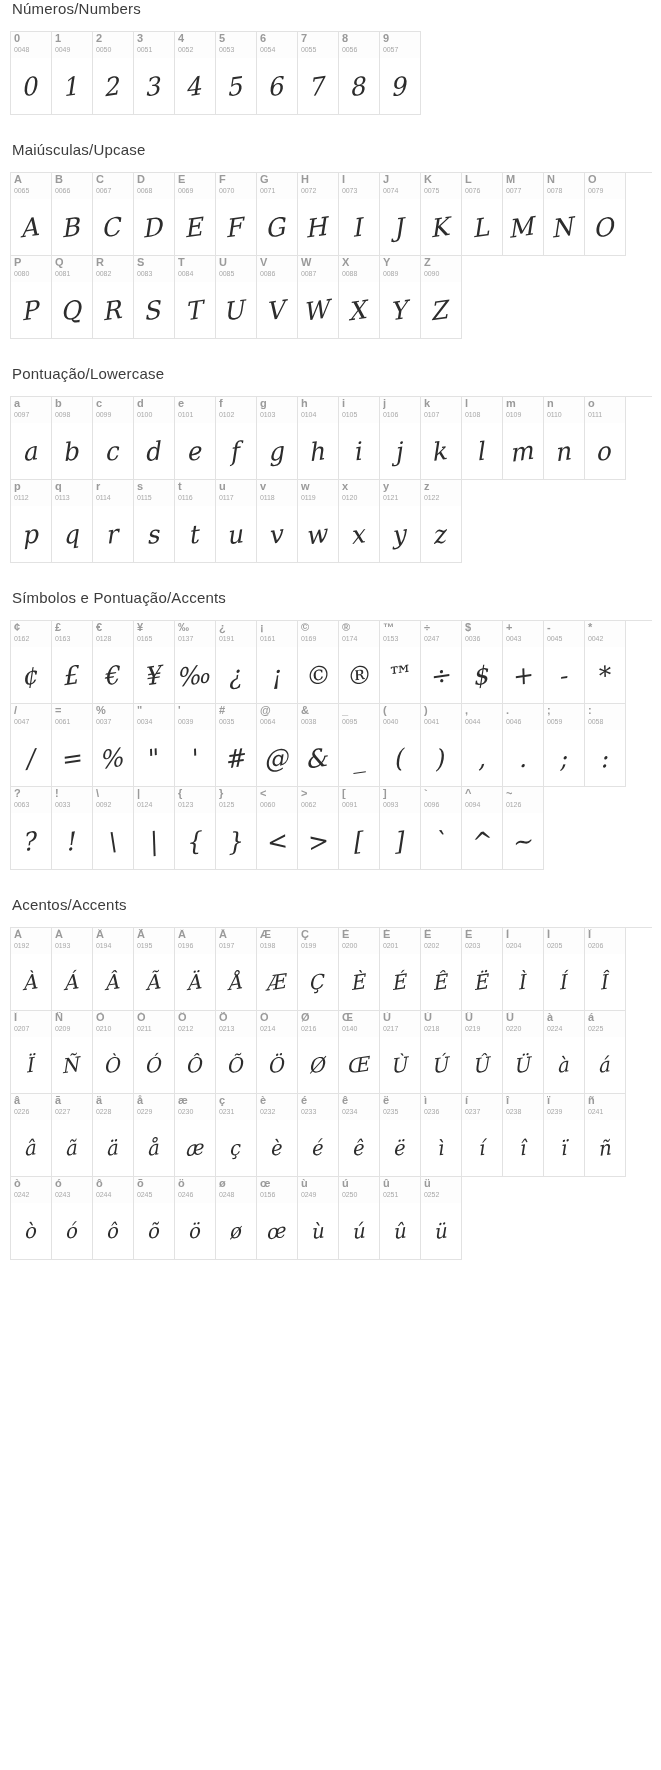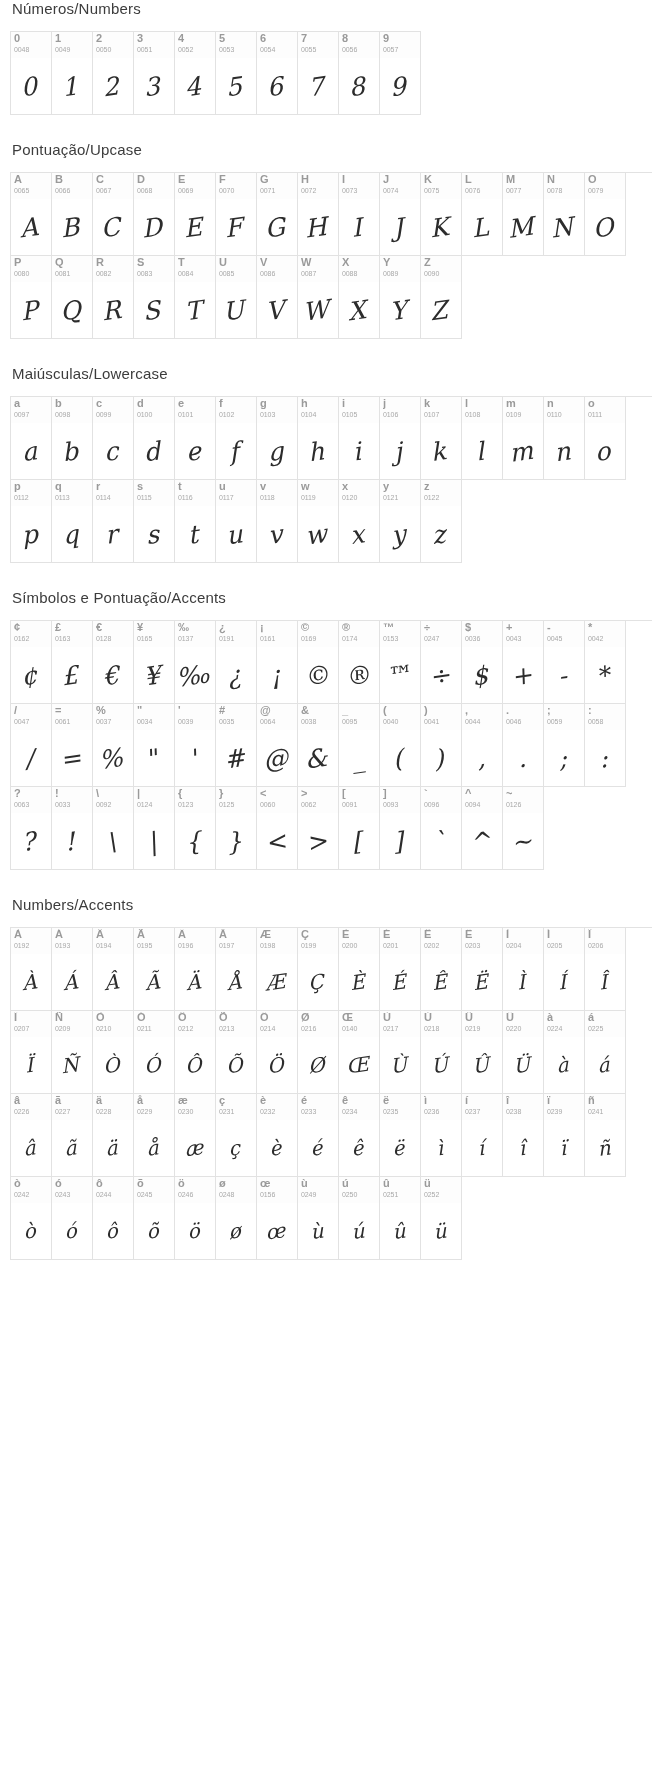--- a/index.html
+++ b/index.html
@@ -181,21 +181,21 @@
               <span class="cell-char">9</span>
               <span class="cell-code">0057</span>
             </div>
             <div class="cell-body">
               <span class="script">9</span>
             </div>
           </div>
         </div>
       </div>
       <div class="section">
-        <div class="section-title">Pontuação/Upcase</div>
+        <div class="section-title">Maiúsculas/Upcase</div>
         <div class="glyph-grid">
           <div class="cell">
             <div class="cell-head">
               <span class="cell-char">A</span>
               <span class="cell-code">0065</span>
             </div>
             <div class="cell-body">
               <span class="script">A</span>
             </div>
           </div>
@@ -420,21 +420,21 @@
               <span class="cell-char">Z</span>
               <span class="cell-code">0090</span>
             </div>
             <div class="cell-body">
               <span class="script">Z</span>
             </div>
           </div>
         </div>
       </div>
       <div class="section">
-        <div class="section-title">Maiúsculas/Lowercase</div>
+        <div class="section-title">Pontuação/Lowercase</div>
         <div class="glyph-grid">
           <div class="cell">
             <div class="cell-head">
               <span class="cell-char">a</span>
               <span class="cell-code">0097</span>
             </div>
             <div class="cell-body">
               <span class="script">a</span>
             </div>
           </div>
@@ -1051,21 +1051,21 @@
               <span class="cell-char">~</span>
               <span class="cell-code">0126</span>
             </div>
             <div class="cell-body">
               <span class="script">~</span>
             </div>
           </div>
         </div>
       </div>
       <div class="section">
-        <div class="section-title">Numbers/Accents</div>
+        <div class="section-title">Acentos/Accents</div>
         <div class="glyph-grid">
           <div class="cell">
             <div class="cell-head">
               <span class="cell-char">À</span>
               <span class="cell-code">0192</span>
             </div>
             <div class="cell-body small">
               <span class="script">À</span>
             </div>
           </div>

